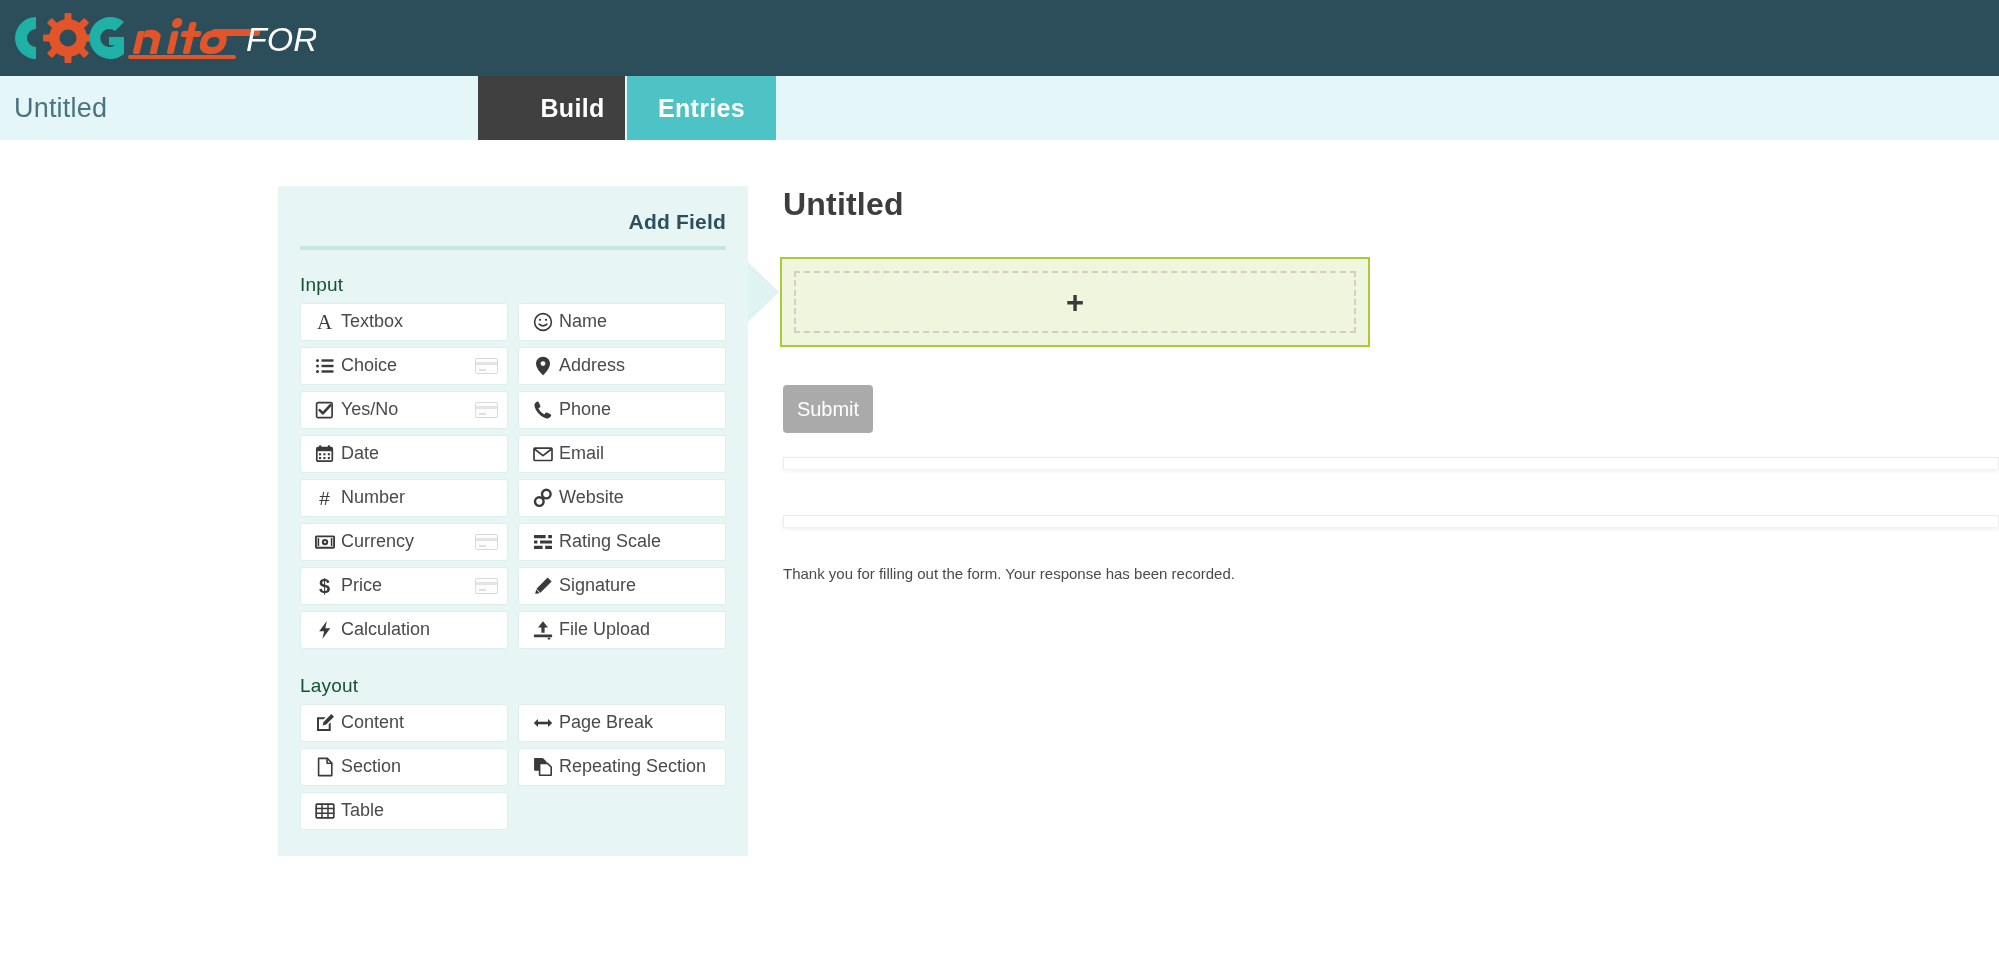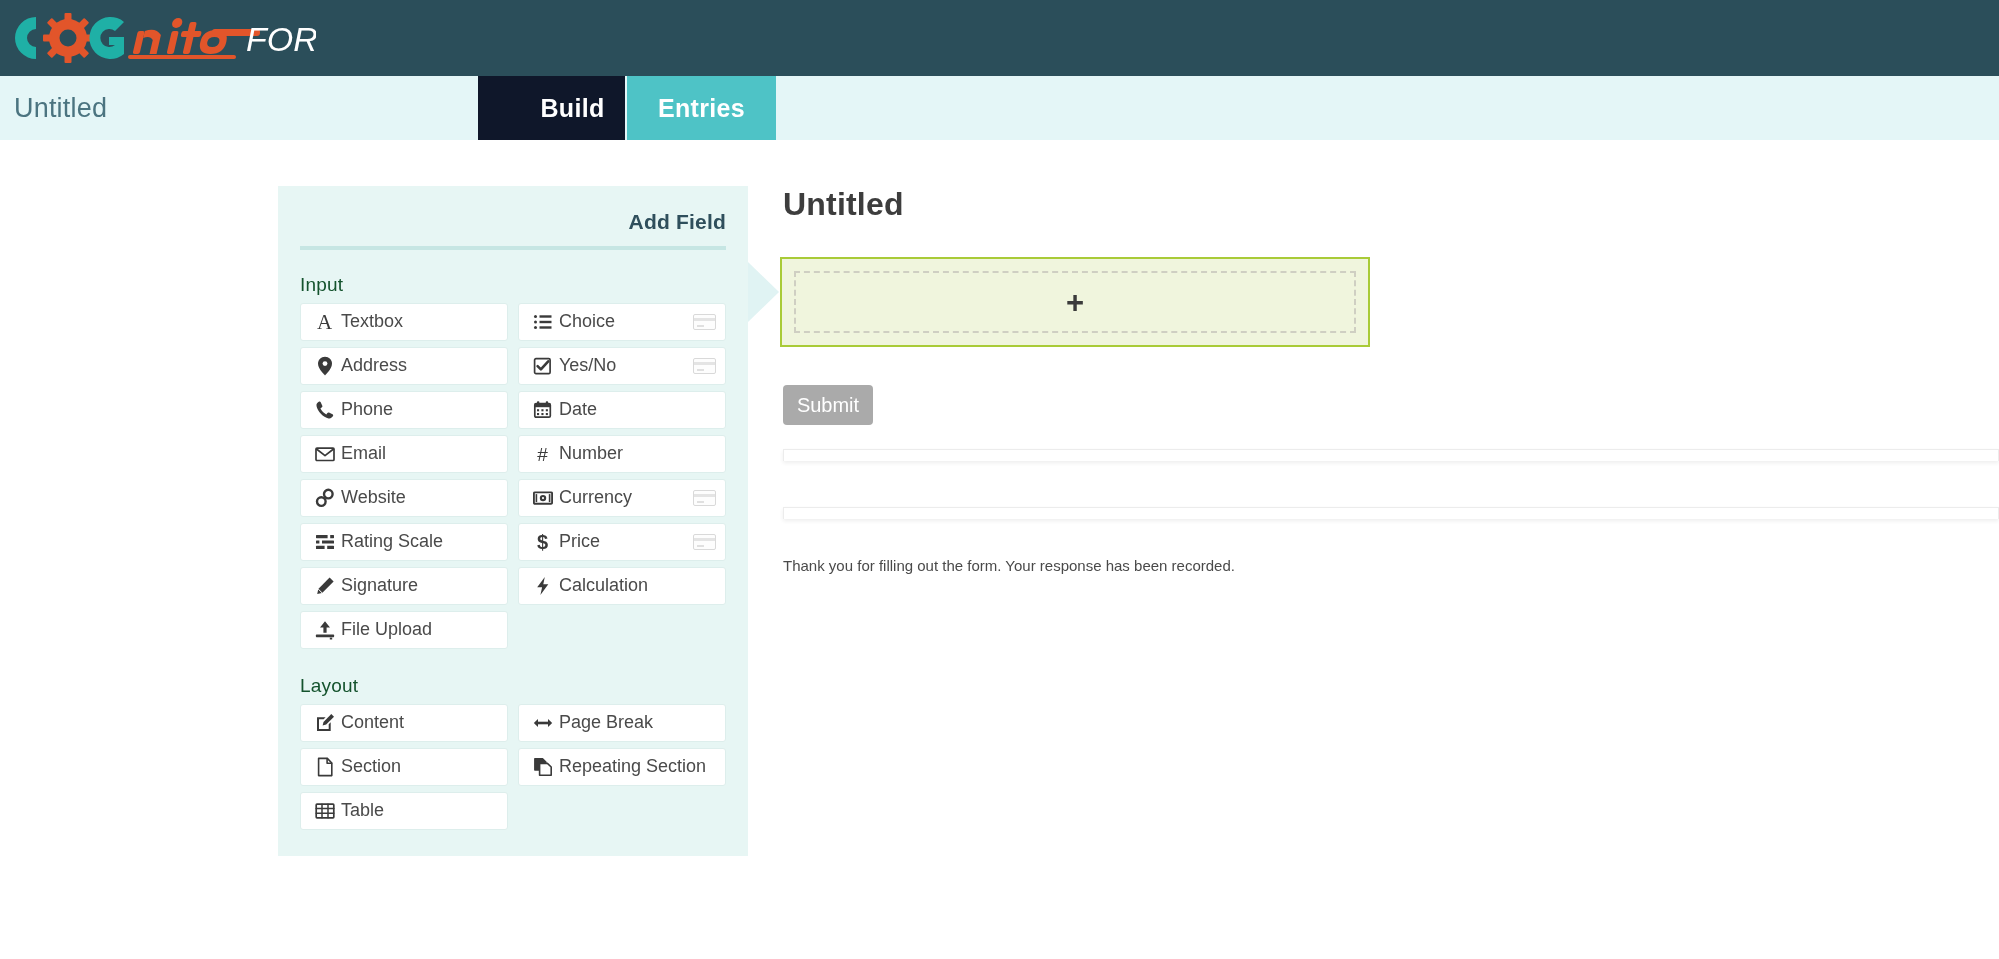--- a/index.html
+++ b/index.html
@@ -44,21 +44,21 @@
   .tab {
     width: 149px;
     display: flex; align-items: center; justify-content: center;
     color: #ffffff;
     font-size: 25px;
     font-weight: 700;
     letter-spacing: .3px;
     cursor: pointer;
     border-right: 2px solid #e4f6f7;
   }
-  .tab.build { background: #0f172a; border-right-color: #e4f6f7; padding-left: 42px; }
+  .tab.build { background: #404040; border-right-color: #e4f6f7; padding-left: 42px; }
   .tab.publish { background: #4ec3c6; }
   .tab.entries { background: #4ec3c6; border-right: none; }
 
   
   .workspace {
     position: relative;
     height: calc(959px - 76px - 64px);
     background: #ffffff;
   }
 
@@ -195,21 +195,21 @@
     line-height: 1;
   }
   .submit-btn {
     margin-top: 38px;
     margin-left: 3px;
     background: #aaaaaa;
     color: #ffffff;
     border: none;
     border-radius: 4px;
     width: 90px;
-    height: 40px;
+    height: 48px;
     font-size: 20px;
     font-family: "Liberation Sans", sans-serif;
     cursor: pointer;
   }
   .section-card {
     margin-top: 24px;
     margin-left: 3px;
     margin-right: 0;
     height: 12px;
     background: #ffffff;
@@ -288,20 +288,31 @@
     <div class="field-grid" id="input-grid">
         <div class="field-btn">
           <span class="ic">
             <span style="font-family:'Liberation Serif',serif;font-size:21px;font-weight:400;color:#3a3a3a;line-height:1;">A</span>
           </span>
           <span class="lbl">Textbox</span>
         </div>
         <div class="field-btn">
           <span class="ic">
             <svg width="20" height="20" viewBox="0 0 20 20" fill="none" stroke="#3a3a3a" stroke-width="1.6" stroke-linecap="round" stroke-linejoin="round">
+              <circle cx="10" cy="10" r="8.4" fill="none" stroke="#3a3a3a" stroke-width="1.6"></circle>
+              <circle cx="7" cy="7.8" r="1.15" fill="#3a3a3a" stroke="none"></circle>
+              <circle cx="13" cy="7.8" r="1.15" fill="#3a3a3a" stroke="none"></circle>
+              <path d="M6.1 12.2 Q10 15.6 13.9 12.2" fill="none" stroke="#3a3a3a" stroke-width="1.6"></path>
+            </svg>
+          </span>
+          <span class="lbl">Name</span>
+        </div>
+        <div class="field-btn">
+          <span class="ic">
+            <svg width="20" height="20" viewBox="0 0 20 20" fill="none" stroke="#3a3a3a" stroke-width="1.6" stroke-linecap="round" stroke-linejoin="round">
               <circle cx="2.5" cy="4.5" r="1.5" fill="#3a3a3a" stroke="none"></circle>
               <circle cx="2.5" cy="10" r="1.5" fill="#3a3a3a" stroke="none"></circle>
               <circle cx="2.5" cy="15.5" r="1.5" fill="#3a3a3a" stroke="none"></circle>
               <rect x="6.5" y="3.3" width="12" height="2.4" fill="#3a3a3a" stroke="none"></rect>
               <rect x="6.5" y="8.8" width="12" height="2.4" fill="#3a3a3a" stroke="none"></rect>
               <rect x="6.5" y="14.3" width="12" height="2.4" fill="#3a3a3a" stroke="none"></rect>
             </svg>
           </span>
           <span class="lbl">Choice</span>
           <span class="card-badge"></span>

